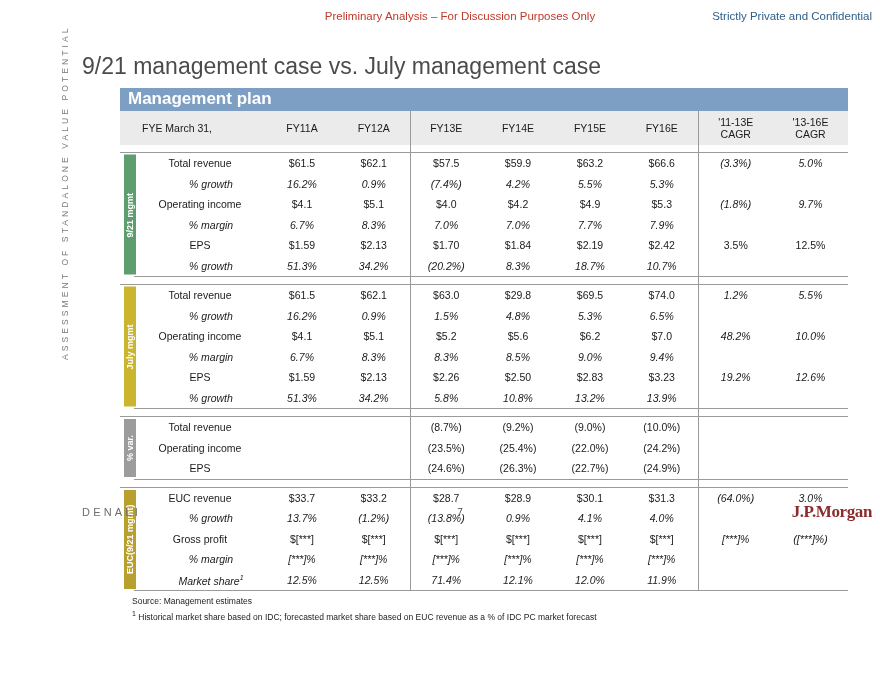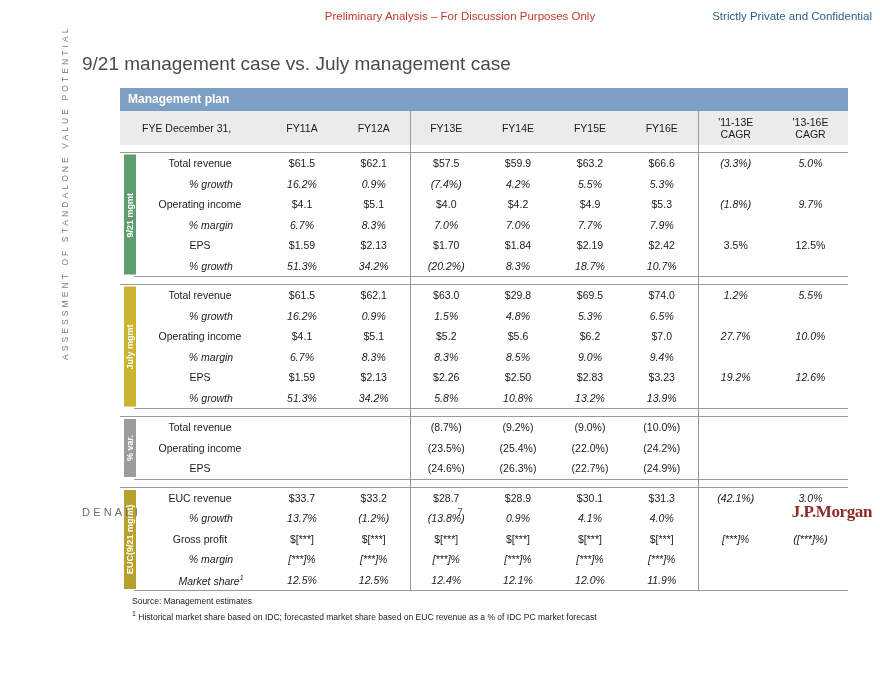--- a/index.html
+++ b/index.html
@@ -36,21 +36,21 @@
     position: absolute;
     top: 10px;
     right: 28px;
     font-size: 11.5px;
     color: #2e5f8a;
   }
   .page-title {
     position: absolute;
     top: 53px;
     left: 62px;
-    font-size: 19px;
+    font-size: 23px;
     color: #4b4b4b;
     font-weight: 400;
   }
   
   .side-vertical {
     position: absolute;
     left: 40px;
     top: 360px;
     transform: rotate(-90deg);
     transform-origin: left top;
@@ -89,21 +89,21 @@
   
   .tbl-wrap {
     position: absolute;
     left: 100px;
     top: 88px;
     width: 728px;
   }
   .band {
     background: #7d9fc4;
     color: #ffffff;
-    font-size: 12px;
+    font-size: 17px;
     font-weight: bold;
     padding: 4px 8px 5px 8px;
     line-height: 14px;
   }
   table.fin {
     border-collapse: collapse;
     width: 728px;
     font-size: 10.5px;
     table-layout: fixed;
   }
@@ -213,21 +213,21 @@
         <col style="width:72px">
         <col style="width:72px">
         <col style="width:72px">
         <col style="width:72px">
         <col style="width:75px">
         <col style="width:75px">
       </colgroup>
       <tbody id="tbody-main">
           <tr class="colhdr">
             <td></td>
-            <td class="lbl">FYE December 31,</td>
+            <td class="lbl">FYE March 31,</td>
             <td>FY11A</td>
             <td>FY12A</td>
             <td class="vline">FY13E</td>
             <td>FY14E</td>
             <td>FY15E</td>
             <td>FY16E</td>
             <td class="cagr-hdr vline">
               <div>'11-13E</div>
               <div>CAGR</div>
             </td>
@@ -359,21 +359,21 @@
             <td class="ital"></td>
           </tr>
           <tr class="datarow">
             <td class="rowlabel">Operating income</td>
             <td class="">$4.1</td>
             <td class="">$5.1</td>
             <td class="vline">$5.2</td>
             <td class="">$5.6</td>
             <td class="">$6.2</td>
             <td class="">$7.0</td>
-            <td class="ital vline">27.7%</td>
+            <td class="ital vline">48.2%</td>
             <td class="ital">10.0%</td>
           </tr>
           <tr class="datarow">
             <td class="rowlabel sub">% margin</td>
             <td class="ital">6.7%</td>
             <td class="ital">8.3%</td>
             <td class="ital vline">8.3%</td>
             <td class="ital">8.5%</td>
             <td class="ital">9.0%</td>
             <td class="ital">9.4%</td>
@@ -472,21 +472,21 @@
                 <span>(9/21 mgmt)</span>
               </div>
             </td>
             <td class="rowlabel">EUC revenue</td>
             <td class="">$33.7</td>
             <td class="">$33.2</td>
             <td class="vline">$28.7</td>
             <td class="">$28.9</td>
             <td class="">$30.1</td>
             <td class="">$31.3</td>
-            <td class="ital vline">(42.1%)</td>
+            <td class="ital vline">(64.0%)</td>
             <td class="ital">3.0%</td>
           </tr>
           <tr class="datarow">
             <td class="rowlabel sub">% growth</td>
             <td class="ital">13.7%</td>
             <td class="ital">(1.2%)</td>
             <td class="ital vline">(13.8%)</td>
             <td class="ital">0.9%</td>
             <td class="ital">4.1%</td>
             <td class="ital">4.0%</td>
@@ -512,21 +512,21 @@
             <td class="ital">[***]%</td>
             <td class="ital">[***]%</td>
             <td class="ital">[***]%</td>
             <td class="ital vline"></td>
             <td class="ital"></td>
           </tr>
           <tr class="datarow botline">
             <td class="rowlabel sub">Market share<sup>1</sup></td>
             <td class="ital">12.5%</td>
             <td class="ital">12.5%</td>
-            <td class="ital vline">12.4%</td>
+            <td class="ital vline">71.4%</td>
             <td class="ital">12.1%</td>
             <td class="ital">12.0%</td>
             <td class="ital">11.9%</td>
             <td class="ital vline"></td>
             <td class="ital"></td>
           </tr>
         </tbody>
     </table>
   </div>
 

